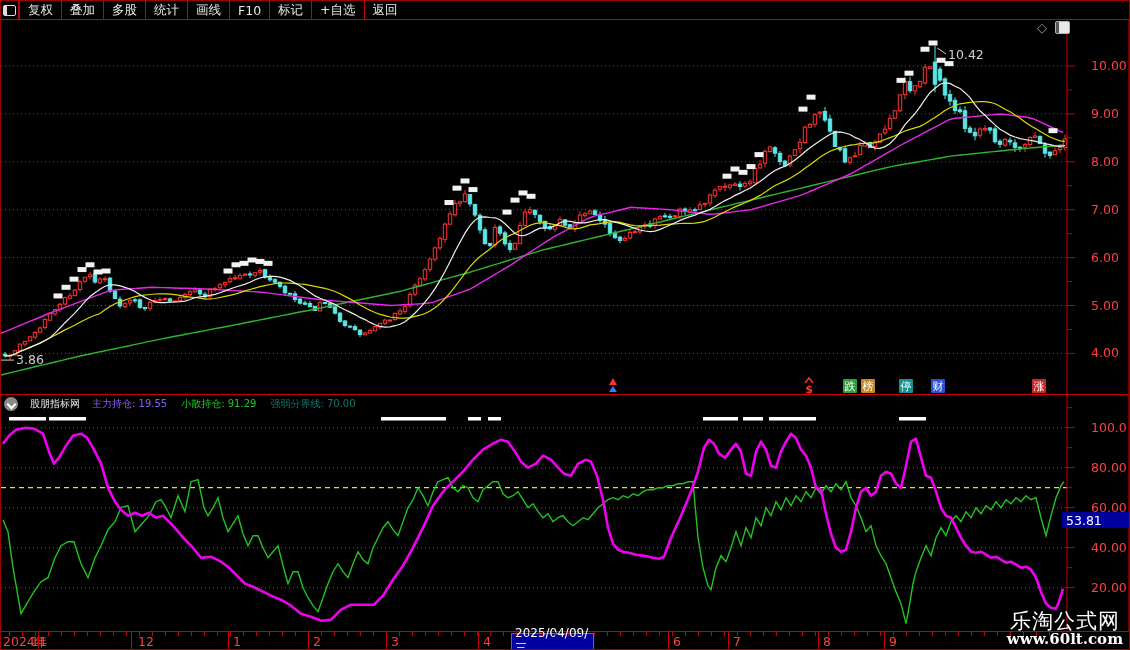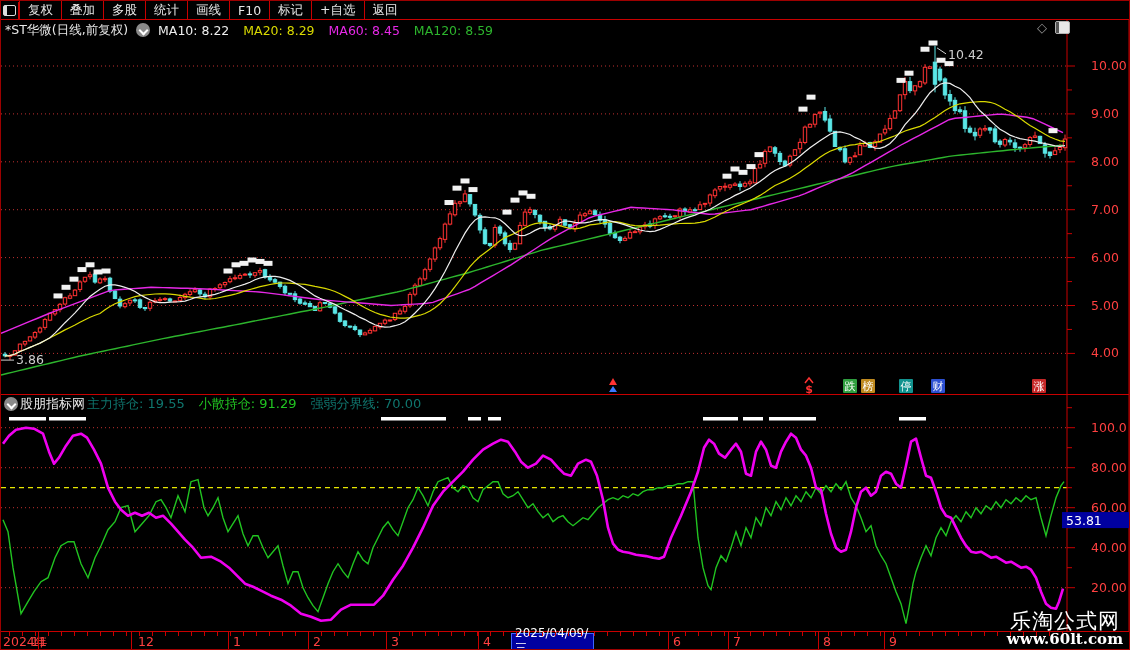--- a/index.html
+++ b/index.html
@@ -23,21 +23,21 @@
   .circle-icon:after{content:"";position:absolute;left:3.5px;top:4px;width:5px;height:5px;border-right:2px solid #fff;border-bottom:2px solid #fff;transform:rotate(45deg);}
   .ma-values{display:flex;gap:14px;}
   .corner-icons{position:absolute;top:19px;left:1036px;color:#9a9a9a;font-size:13px;display:flex;gap:8px;align-items:center;z-index:5;}
   .corner-icons .pg{width:13px;height:11px;border:1.5px solid #b4b4b4;border-radius:2px;position:relative;background:#e8e8e8;}
   .corner-icons .pg:after{content:"";position:absolute;left:0;top:0;bottom:0;width:3px;background:#555;}
   
   #mainsvg{position:absolute;left:0;top:18px;}
   #lowersvg{position:absolute;left:0;top:393px;}
   .divline{position:absolute;left:0;width:100%;height:0;border-top:1px solid #c80000;}
   
-  .ind-header{position:absolute;left:3px;top:395px;height:16px;display:flex;align-items:center;gap:2px;font-size:13px;z-index:6;}
+  .ind-header{position:absolute;left:3px;top:395px;height:16px;display:flex;align-items:center;gap:12px;font-size:10px;z-index:6;}
   .ind-name{color:#e8e8e8;}
   .ind-field{white-space:nowrap;}
   
   .dateaxis{position:absolute;left:0;top:630px;width:100%;height:20px;border-top:1px solid #c80000;font-size:12.5px;color:#ff4040;}
   .dateaxis .mlabel{position:absolute;top:2px;white-space:nowrap;}
   .dateaxis .msep{position:absolute;top:0;width:1px;height:19px;background:#c80000;}
   .dateaxis .wtick{position:absolute;top:0;width:1px;height:4px;background:#c80000;}
   .datebox{position:absolute;top:1px;height:15px;background:#0000a0;border:1px solid #3c64ff;color:#fff;
            font-size:12px;display:flex;align-items:center;padding:0 3px;}
   
@@ -60,30 +60,20 @@
         <span class="mi">多股</span>
         <span class="mi">统计</span>
         <span class="mi">画线</span>
         <span class="mi">F10</span>
         <span class="mi">标记</span>
         <span class="mi">+自选</span>
         <span class="mi">返回</span>
       </div>
   </div>
 
-  <div class="titlerow">
-    <span class="stock">*ST华微(日线,前复权)</span>
-    <span class="circle-icon"></span>
-    <span class="ma-values">
-        <span style="color: rgb(238, 238, 238);">MA10: 8.22</span>
-        <span style="color: rgb(217, 217, 0);">MA20: 8.29</span>
-        <span style="color: rgb(230, 40, 230);">MA60: 8.45</span>
-        <span style="color: rgb(45, 181, 45);">MA120: 8.59</span>
-      </span>
-  </div>
 
   <div class="corner-icons">
     <span>◇</span>
     <span class="pg"></span>
   </div>
 
   <svg id="mainsvg" width="1130" height="375">
       <g>
         <line x1="0" y1="334.4" x2="1066" y2="334.4" stroke="#c03030" stroke-width="1" stroke-dasharray="1 3"></line>
         <line x1="0" y1="286.5" x2="1066" y2="286.5" stroke="#c03030" stroke-width="1" stroke-dasharray="1 3"></line>
@@ -607,21 +597,21 @@
         <polygon points="608,373 616,373 612,367" fill="#3c78ff"></polygon>
       </g>
     </svg>
 
   <div class="divline" style="top:393px;"></div>
 
   <div class="ind-header">
     <span class="circle-icon"></span>
     <span class="ind-name">股朋指标网</span>
     <span class="ma-values">
-        <span class="ind-field" style="color: #0f766e;">主力持仓: 19.55</span>
+        <span class="ind-field" style="color: #8b5cf6;">主力持仓: 19.55</span>
         <span class="ind-field" style="color: rgb(33, 196, 33);">小散持仓: 91.29</span>
         <span class="ind-field" style="color: #0f766e;">强弱分界线: 70.00</span>
       </span>
   </div>
 
   <svg id="lowersvg" width="1130" height="237">
       <g>
         <line x1="0" y1="33.7" x2="1066" y2="33.7" stroke="#c03030" stroke-width="1" stroke-dasharray="1 3"></line>
         <line x1="0" y1="73.7" x2="1066" y2="73.7" stroke="#c03030" stroke-width="1" stroke-dasharray="1 3"></line>
         <line x1="0" y1="113.7" x2="1066" y2="113.7" stroke="#c03030" stroke-width="1" stroke-dasharray="1 3"></line>

